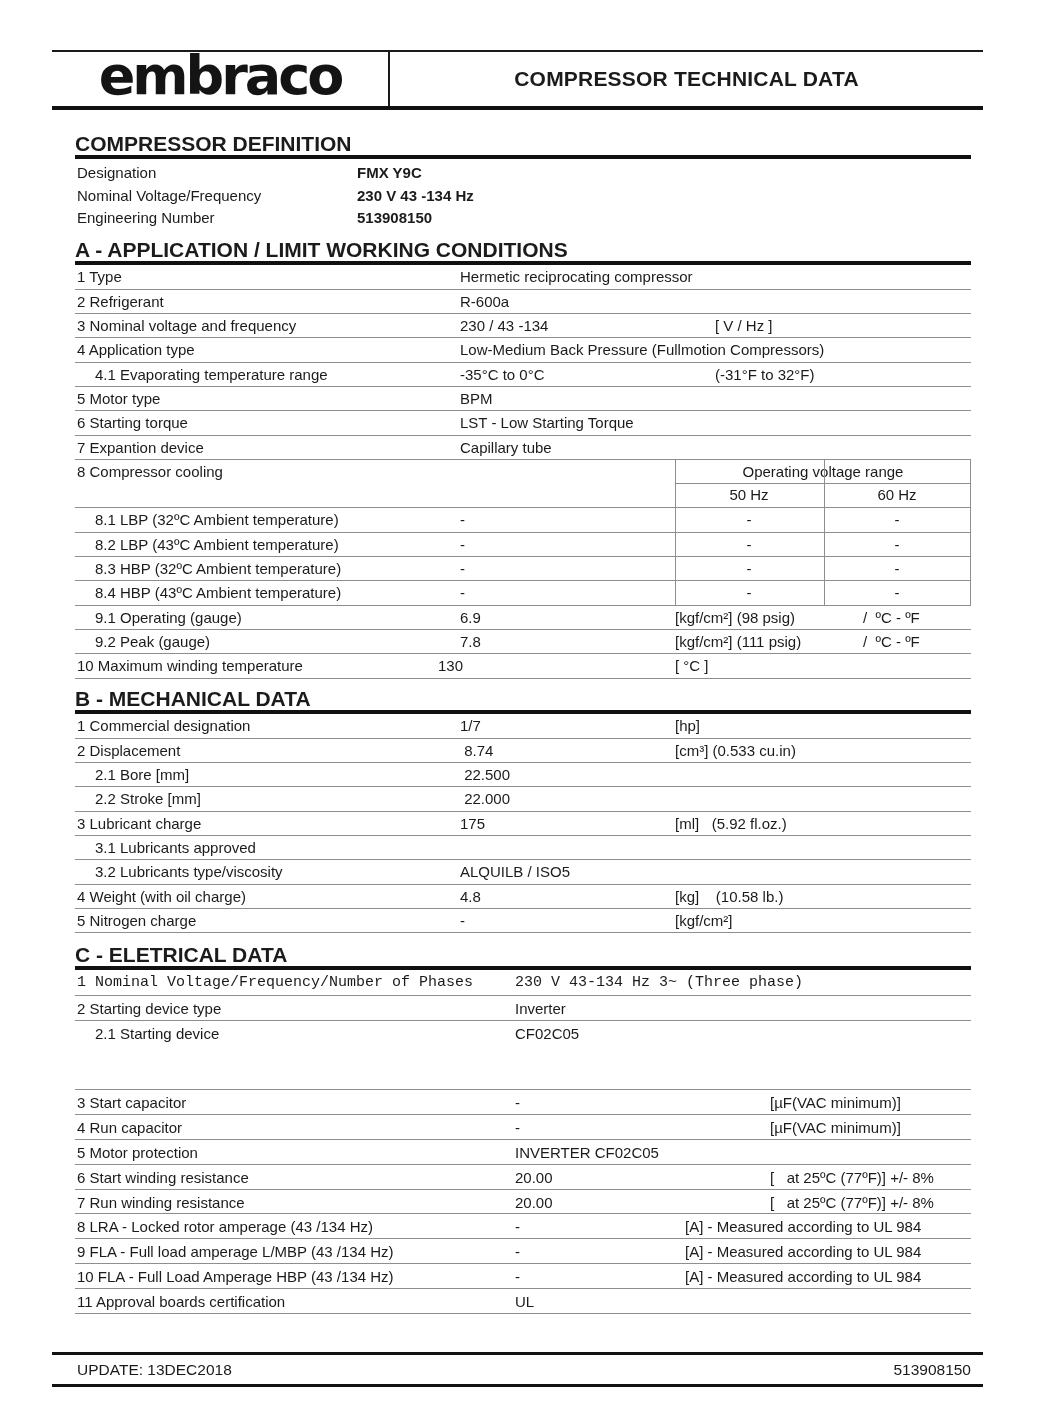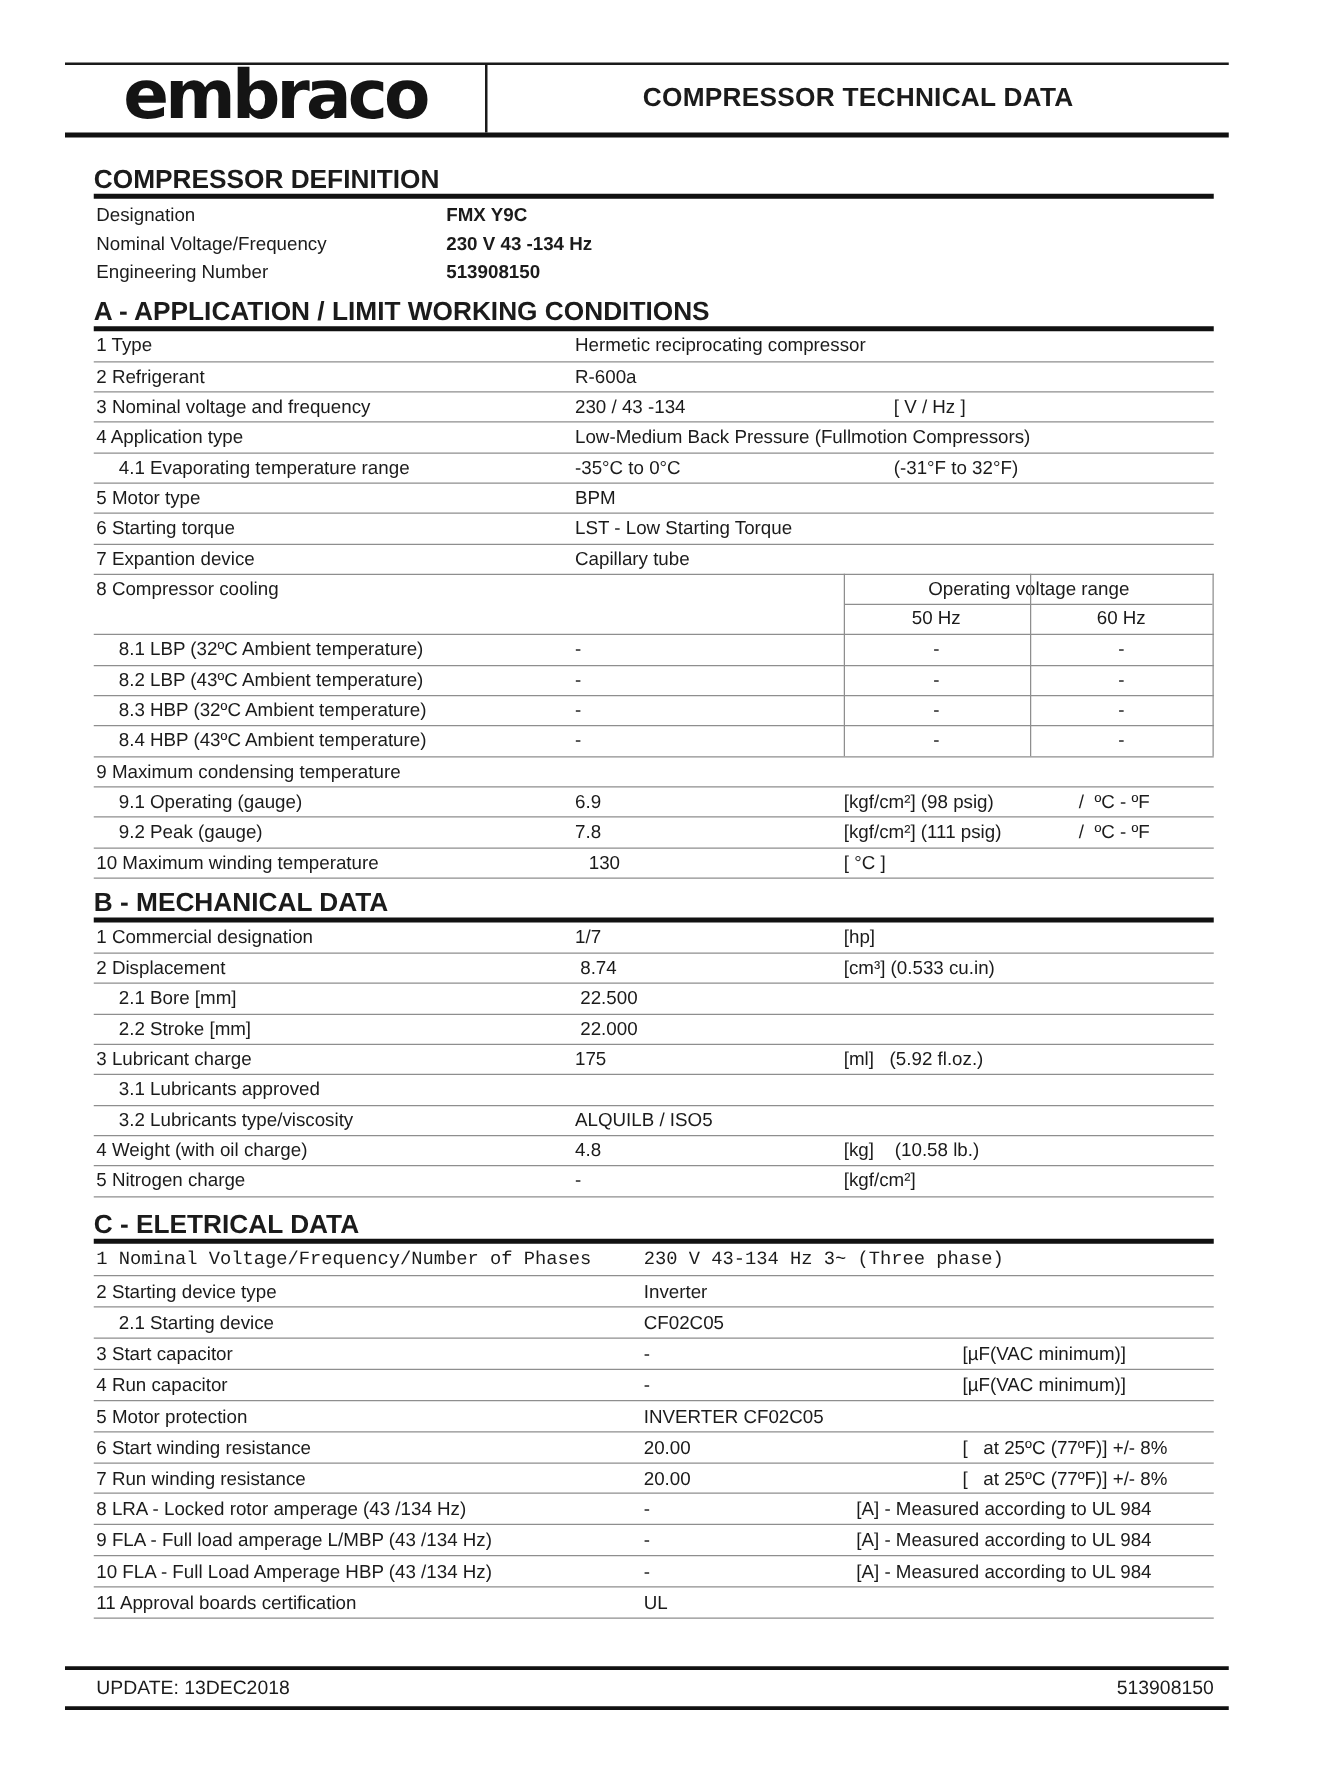--- a/index.html
+++ b/index.html
@@ -103,24 +103,23 @@
         <div class="row" style="height: 24.3px; line-height: 24.3px;"><span class="lbl">7 Expantion device</span><span class="cell" style="left: 385px;">Capillary tube</span></div>
         <div class="row" style="height: 24.3px; line-height: 24.3px;"><span class="lbl">8 Compressor cooling</span><span class="cell boxcell" style="left: 600px; width: 296px;">Operating voltage range</span></div>
         <div class="row no-top" style="height: 24.3px; line-height: 24.3px;">
           <span class="cell boxcell" style="left: 600px; width: 148px;">50 Hz</span>
           <span class="cell boxcell" style="left: 748px; width: 148px;">60 Hz</span>
         </div>
         <div class="row" style="height: 24.3px; line-height: 24.3px;"><span class="lbl ind">8.1 LBP (32ºC Ambient temperature)</span><span class="cell" style="left: 385px;">-</span><span class="cell boxcell" style="left: 600px; width: 148px;">-</span><span class="cell boxcell" style="left: 748px; width: 148px;">-</span></div>
         <div class="row" style="height: 24.3px; line-height: 24.3px;"><span class="lbl ind">8.2 LBP (43ºC Ambient temperature)</span><span class="cell" style="left: 385px;">-</span><span class="cell boxcell" style="left: 600px; width: 148px;">-</span><span class="cell boxcell" style="left: 748px; width: 148px;">-</span></div>
         <div class="row" style="height: 24.3px; line-height: 24.3px;"><span class="lbl ind">8.3 HBP (32ºC Ambient temperature)</span><span class="cell" style="left: 385px;">-</span><span class="cell boxcell" style="left: 600px; width: 148px;">-</span><span class="cell boxcell" style="left: 748px; width: 148px;">-</span></div>
         <div class="row" style="height: 24.3px; line-height: 24.3px;"><span class="lbl ind">8.4 HBP (43ºC Ambient temperature)</span><span class="cell" style="left: 385px;">-</span><span class="cell boxcell" style="left: 600px; width: 148px;">-</span><span class="cell boxcell" style="left: 748px; width: 148px;">-</span></div>
-        <div class="row" style="height: 24.3px; line-height: 24.3px;"><span class="lbl">9 Maximum condensing temperature</span></div>
         <div class="row" style="height: 24.3px; line-height: 24.3px;"><span class="lbl ind">9.1 Operating (gauge)</span><span class="cell" style="left: 385px;">6.9</span><span class="cell" style="left: 600px;">[kgf/cm²] (98 psig)</span><span class="cell" style="left: 788px;">/  ºC - ºF</span></div>
         <div class="row" style="height: 24.3px; line-height: 24.3px;"><span class="lbl ind">9.2 Peak (gauge)</span><span class="cell" style="left: 385px;">7.8</span><span class="cell" style="left: 600px;">[kgf/cm²] (111 psig)</span><span class="cell" style="left: 788px;">/  ºC - ºF</span></div>
-        <div class="row" style="height: 24.3px; line-height: 24.3px;"><span class="lbl">10 Maximum winding temperature</span><span class="cell" style="left: 396px;">130</span><span class="cell" style="left: 600px;">[ °C ]</span></div>
+        <div class="row" style="height: 24.3px; line-height: 24.3px;"><span class="lbl">10 Maximum winding temperature</span><span class="cell" style="left: 363px;">130</span><span class="cell" style="left: 600px;">[ °C ]</span></div>
         <div class="vbox" style="left: 600px; width: 296px; top: 194.4px; height: 145.8px;">
           <div class="vbox-mid"></div>
           <div class="vbox-hline" style="top: 24.3px;"></div>
         </div>
       </div>
       <div class="section-heading sec-head-gap-b">B - MECHANICAL DATA</div>
       <div class="heading-rule"></div>
       <div class="tbl">
         <div class="row no-top" style="height: 24.3px; line-height: 24.3px;"><span class="lbl">1 Commercial designation</span><span class="cell" style="left: 385px;">1/7</span><span class="cell" style="left: 600px;">[hp]</span></div>
         <div class="row" style="height: 24.3px; line-height: 24.3px;"><span class="lbl">2 Displacement</span><span class="cell" style="left: 385px;"> 8.74</span><span class="cell" style="left: 600px;">[cm³] (0.533 cu.in)</span></div>
@@ -131,21 +130,21 @@
         <div class="row" style="height: 24.3px; line-height: 24.3px;"><span class="lbl ind">3.2 Lubricants type/viscosity</span><span class="cell" style="left: 385px;">ALQUILB / ISO5</span></div>
         <div class="row" style="height: 24.3px; line-height: 24.3px;"><span class="lbl">4 Weight (with oil charge)</span><span class="cell" style="left: 385px;">4.8</span><span class="cell" style="left: 600px;">[kg]    (10.58 lb.)</span></div>
         <div class="row" style="height: 24.3px; line-height: 24.3px;"><span class="lbl">5 Nitrogen charge</span><span class="cell" style="left: 385px;">-</span><span class="cell" style="left: 600px;">[kgf/cm²]</span></div>
       </div>
       <div class="section-heading sec-head-gap-c">C - ELETRICAL DATA</div>
       <div class="heading-rule"></div>
       <div class="tbl">
         <div class="row no-top" style="height: 25px; line-height: 25px; font-family: Liberation Mono, monospace;"><span class="lbl">1 Nominal Voltage/Frequency/Number of Phases</span><span class="cell" style="left: 440px;">230 V 43-134 Hz 3~ (Three phase)</span></div>
         <div class="row" style="height: 25px; line-height: 25px;"><span class="lbl">2 Starting device type</span><span class="cell" style="left: 440px;">Inverter</span></div>
         <div class="row" style="height: 25px; line-height: 25px;"><span class="lbl ind">2.1 Starting device</span><span class="cell" style="left: 440px;">CF02C05</span></div>
-        <div class="row" style="height: 25px; line-height: 25px;"><span class="lbl">3 Start capacitor</span><span class="cell" style="left: 440px;">-</span><span class="cell" style="left: 695px;">[µF(VAC minimum)]</span></div>
+        <div class="row" style="height: 25px; line-height: 25px; margin-top: 44px;"><span class="lbl">3 Start capacitor</span><span class="cell" style="left: 440px;">-</span><span class="cell" style="left: 695px;">[µF(VAC minimum)]</span></div>
         <div class="row" style="height: 25px; line-height: 25px;"><span class="lbl">4 Run capacitor</span><span class="cell" style="left: 440px;">-</span><span class="cell" style="left: 695px;">[µF(VAC minimum)]</span></div>
         <div class="row" style="height: 25px; line-height: 25px;"><span class="lbl">5 Motor protection</span><span class="cell" style="left: 440px;">INVERTER CF02C05</span></div>
         <div class="row" style="height: 25px; line-height: 25px;"><span class="lbl">6 Start winding resistance</span><span class="cell" style="left: 440px;">20.00</span><span class="cell" style="left: 695px;">[   at 25ºC (77ºF)] +/- 8%</span></div>
         <div class="row" style="height: 24px; line-height: 25px;"><span class="lbl">7 Run winding resistance</span><span class="cell" style="left: 440px;">20.00</span><span class="cell" style="left: 695px;">[   at 25ºC (77ºF)] +/- 8%</span></div>
         <div class="row" style="height: 25px; line-height: 25px;"><span class="lbl">8 LRA - Locked rotor amperage (43 /134 Hz)</span><span class="cell" style="left: 440px;">-</span><span class="cell" style="left: 610px;">[A] - Measured according to UL 984</span></div>
         <div class="row" style="height: 25px; line-height: 25px;"><span class="lbl">9 FLA - Full load amperage L/MBP (43 /134 Hz)</span><span class="cell" style="left: 440px;">-</span><span class="cell" style="left: 610px;">[A] - Measured according to UL 984</span></div>
         <div class="row" style="height: 25px; line-height: 25px;"><span class="lbl">10 FLA - Full Load Amperage HBP (43 /134 Hz)</span><span class="cell" style="left: 440px;">-</span><span class="cell" style="left: 610px;">[A] - Measured according to UL 984</span></div>
         <div class="row" style="height: 25px; line-height: 25px;"><span class="lbl">11 Approval boards certification</span><span class="cell" style="left: 440px;">UL</span></div>
       </div>
     </div>

